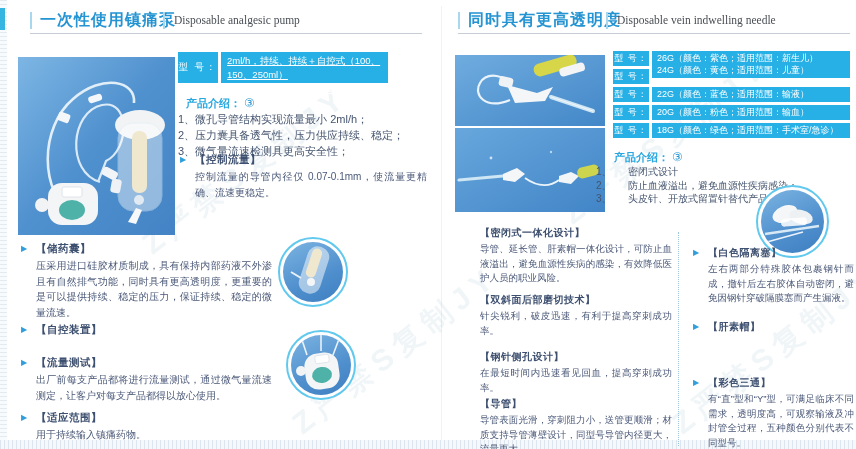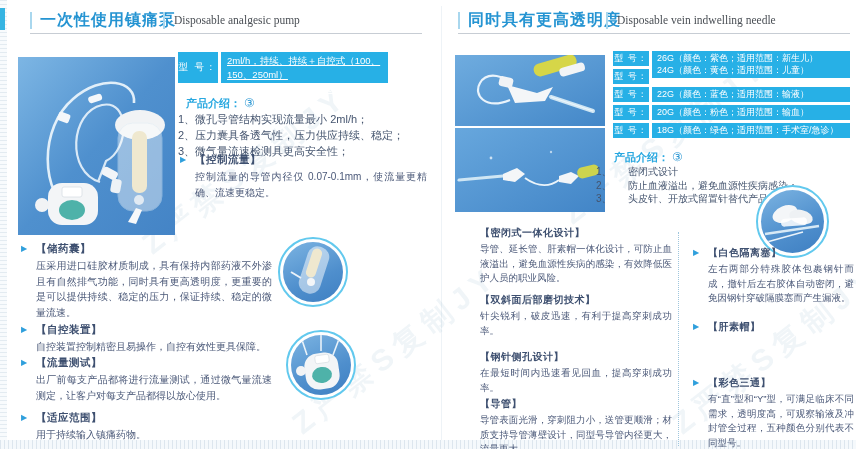--- a/index.html
+++ b/index.html
@@ -125,21 +125,20 @@
   </div>
 
   <div class="feat" style="left:36px;top:242px;width:236px;">
     <span class="arrow">▶</span>
     <div class="feat-title">【储药囊】</div>
     <div class="feat-body">压采用进口硅胶材质制成，具有保持内部药液不外渗且有自然排气功能，同时具有更高透明度，更重要的是可以提供持续、稳定的压力，保证持续、稳定的微量流速。</div>
   </div>
   <div class="feat" style="left:36px;top:323px;width:240px;">
     <span class="arrow">▶</span>
     <div class="feat-title">【自控装置】</div>
-    <div class="feat-body">自控装置控制精密且易操作，自控有效性更具保障。</div>
   </div>
   <div class="feat" style="left:36px;top:356px;width:236px;">
     <span class="arrow">▶</span>
     <div class="feat-title">【流量测试】</div>
     <div class="feat-body">出厂前每支产品都将进行流量测试，通过微气量流速测定，让客户对每支产品都得以放心使用。</div>
   </div>
   <div class="feat" style="left:36px;top:411px;width:236px;">
     <span class="arrow">▶</span>
     <div class="feat-title">【适应范围】</div>
     <div class="feat-body">用于持续输入镇痛药物。</div>

